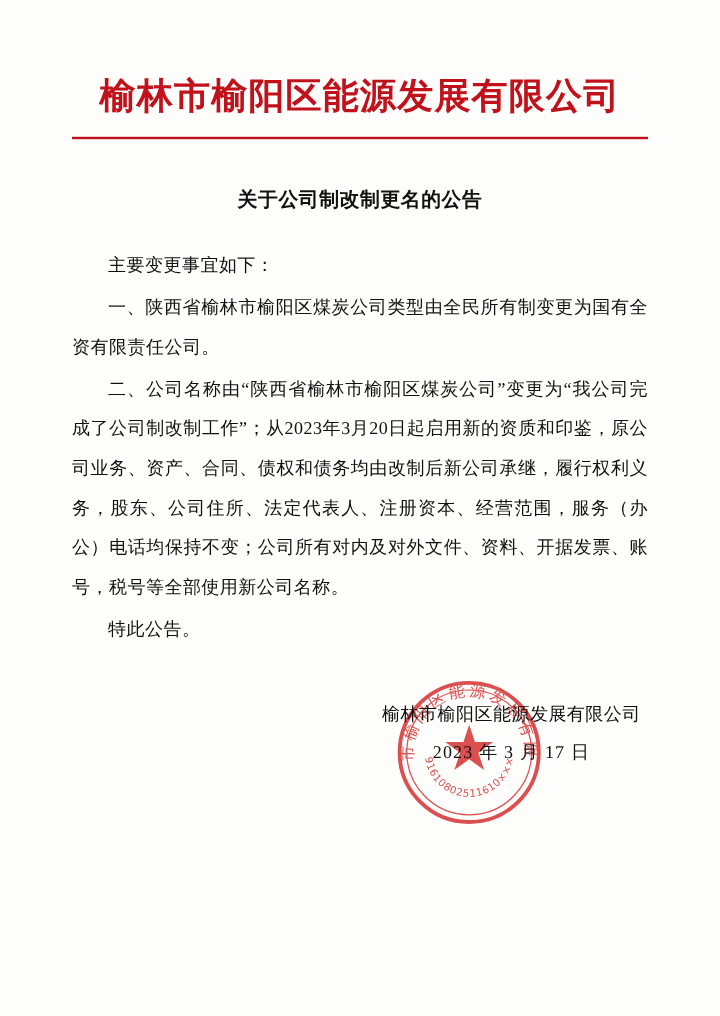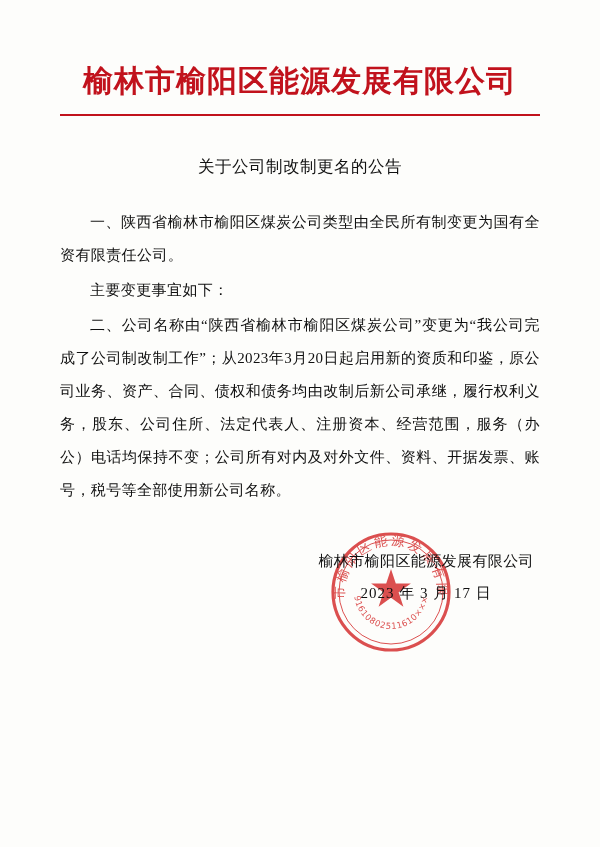--- a/index.html
+++ b/index.html
@@ -40,21 +40,21 @@
   .title-rule {
     margin: 14px 0 0 0;
     height: 2px;
     background: #c1121c;
     width: 100%;
   }
   .doc-subject {
     margin-top: 40px;
     text-align: center;
     font-size: 16.5px;
-    font-weight: normal;
+    font-weight: bold;
     color: #111111;
     letter-spacing: 0.5px;
   }
   .body-block {
     margin-top: 28px;
     color: #101010;
   }
   .para {
     font-size: 15px;
     line-height: 33px;
@@ -107,23 +107,24 @@
 <div class="page">
   <div class="doc-inner">
 
     <div class="company-title">榆林市榆阳区能源发展有限公司</div>
 
     <div class="title-rule"></div>
 
     <div class="doc-subject">关于公司制改制更名的公告</div>
 
     <div class="body-block">
+      <p class="para">主要变更事宜如下：</p>
       <p class="para">一、陕西省榆林市榆阳区煤炭公司类型由全民所有制变更为国有全资有限责任公司。</p>
-      <p class="para">主要变更事宜如下：</p>
       <p class="para">二、公司名称由“陕西省榆林市榆阳区煤炭公司”变更为“我公司完成了公司制改制工作”；从2023年3月20日起启用新的资质和印鉴，原公司业务、资产、合同、债权和债务均由改制后新公司承继，履行权利义务，股东、公司住所、法定代表人、注册资本、经营范围，服务（办公）电话均保持不变；公司所有对内及对外文件、资料、开据发票、账号，税号等全部使用新公司名称。</p>
+      <p class="para tight">特此公告。</p>
     </div>
 
     <div class="sign-block">
 
       <div class="seal">
         <svg width="126" height="126" viewBox="0 0 126 126" xmlns="http://www.w3.org/2000/svg">
           <defs>
             <path id="arcTop" d="M 16,63 A 47,47 0 0 1 110,63"></path>
             <path id="arcBottom" d="M 26,63 A 37,37 0 0 0 100,63"></path>
           </defs>

